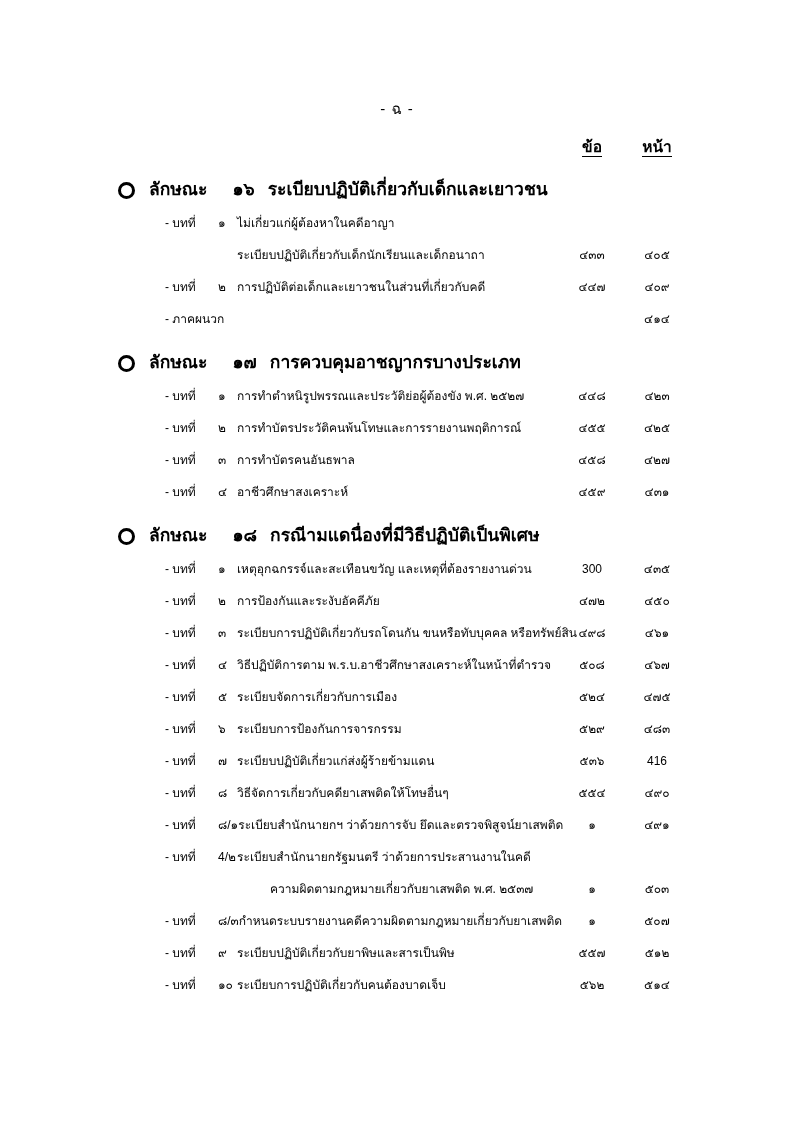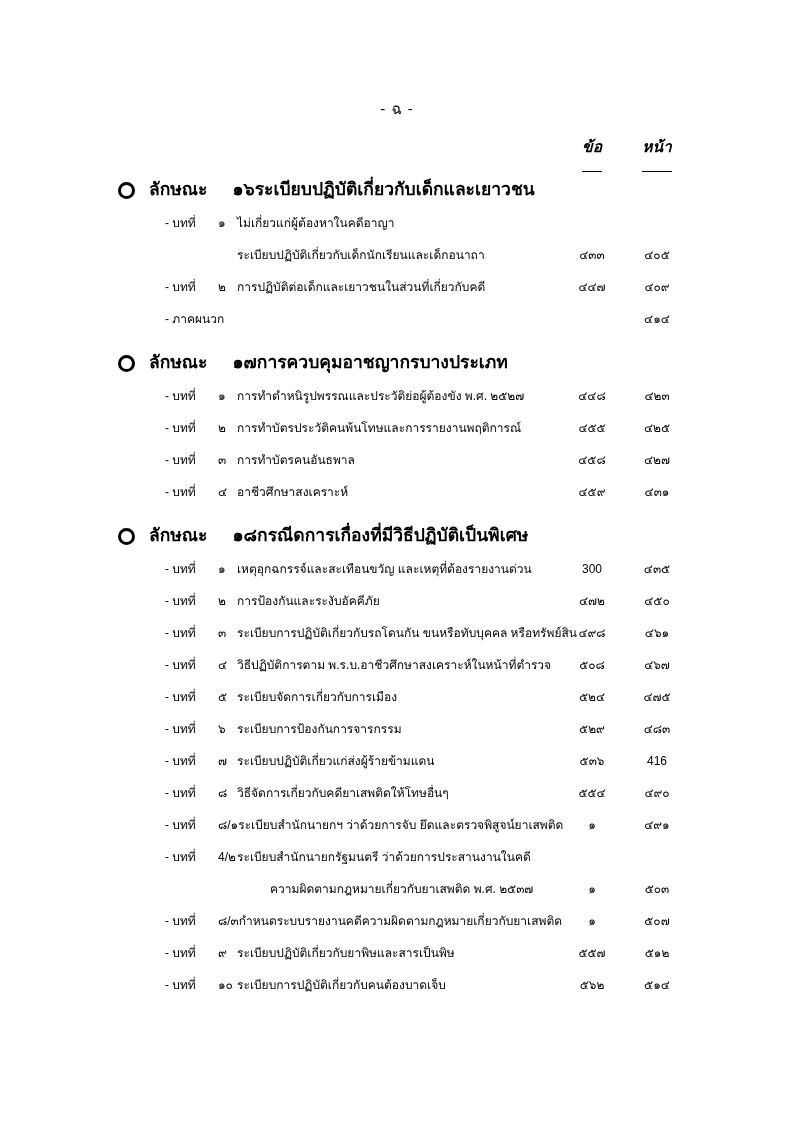--- a/index.html
+++ b/index.html
@@ -14,32 +14,32 @@
   }
   .content {
     position:absolute; left:118px; top:132px; width:572px;
   }
   .col-headers {
     display:flex; justify-content:flex-end; font-weight:bold; font-size:15.5px;
     line-height:30px; margin-bottom:2px;
   }
   .col-item { width:64px; text-align:center; flex:0 0 auto; }
   .col-page { width:66px; text-align:center; flex:0 0 auto; }
-  .u { border-bottom:1.6px solid #000; padding-bottom:16px;font-style:italic; }
+  .u { border-bottom:1.6px solid #000; padding-bottom:1px; }
   .section { margin-top:9px; }
   .section-heading {
     display:flex; align-items:center; font-weight:bold; font-size:17.5px;
     line-height:36px; white-space:nowrap;
   }
   .bullet {
     flex:0 0 auto; width:11px; height:11px; border:3.6px solid #000;
     border-radius:50%; margin-right:14px; margin-top:2px;
   }
   .s-label { margin-right:25px; }
-  .s-num { }
+  .s-num { margin-right:13px; }
   .row {
     display:flex; align-items:flex-end; font-size:12px; line-height:32px;
   }
   .row-main { flex:1 1 auto; display:flex; align-items:flex-start; min-width:0; }
   .prefix { flex:0 0 40px; white-space:nowrap; padding-left:47px; }
   .num { flex:0 0 32px; padding-left:13px; white-space:nowrap; box-sizing:border-box; }
   .titles { flex:1 1 auto; min-width:0; }
   .title-line { white-space:nowrap; }
   .title-line.indent2 { padding-left:33px; }
   .row .col-item, .row .col-page { white-space:nowrap; }
@@ -156,21 +156,21 @@
     <span class="col-page">๔๓๑</span>
   </div>
 </div>
   </div>
 
   <div class="section">
     <div class="section-heading">
       <span class="bullet"></span>
       <span class="s-label">ลักษณะ</span>
       <span class="s-num">๑๘</span>
-      <span class="s-title">กรณีดการเกื่องที่มีวิธีปฏิบัติเป็นพิเศษ</span>
+      <span class="s-title">กรณีามแดนื่องที่มีวิธีปฏิบัติเป็นพิเศษ</span>
     </div>
     <div class="rows">
   <div class="row">
     <div class="row-main">
       <span class="prefix">- บทที่</span>
       <span class="num">๑</span>
       <span class="titles">
                   <div class="title-line">เหตุอุกฉกรรจ์และสะเทือนขวัญ  และเหตุที่ต้องรายงานด่วน</div>
                 </span>
     </div>

